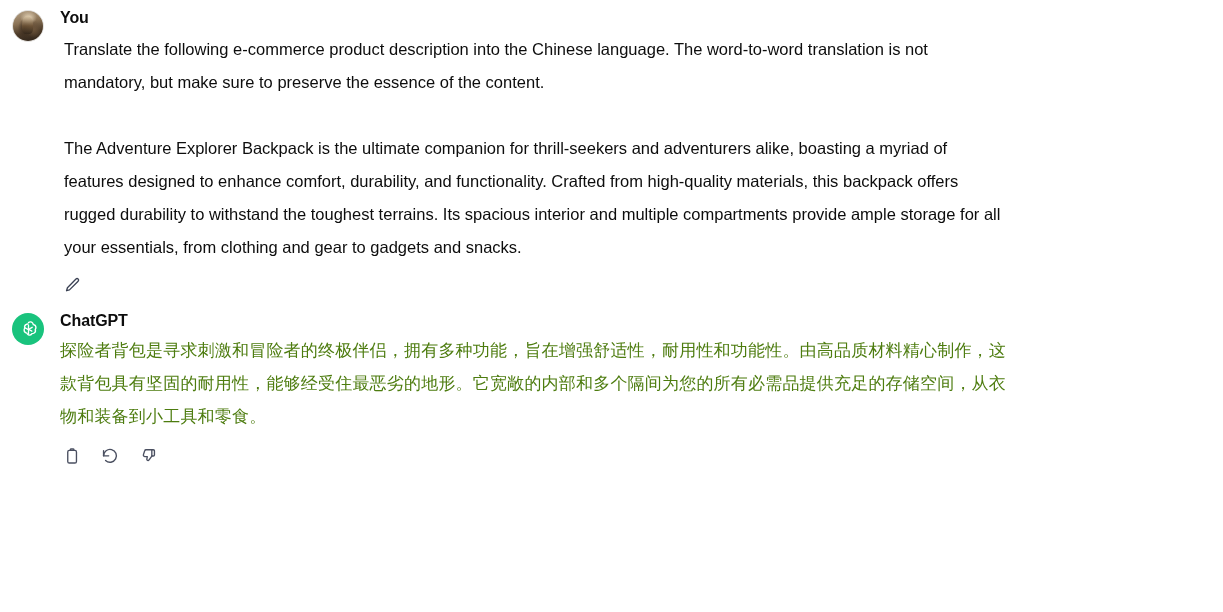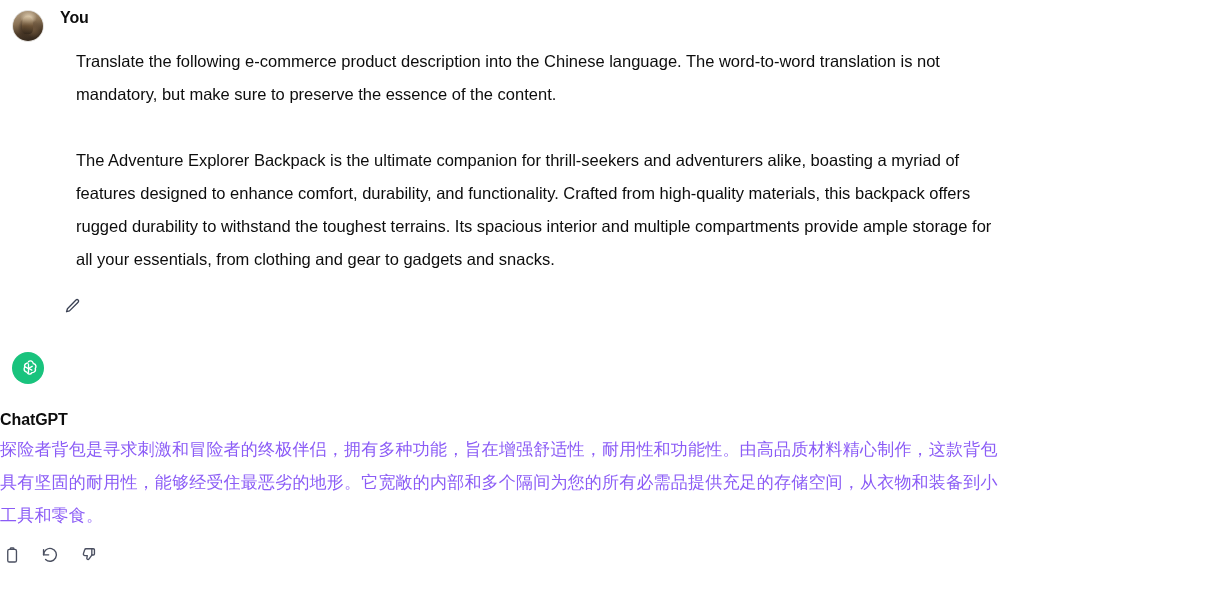--- a/index.html
+++ b/index.html
@@ -24,21 +24,21 @@
     margin: 0;
   }
 
   
   .message {
     display: flex;
     align-items: flex-start;
     padding: 0;
   }
   .message.user-message { margin-top: 7px; }
-  .message.assistant-message { margin-top: 29px; flex-direction: column; }
+  .message.assistant-message { margin-top: 11px; }
 
   .avatar-col {
     width: 60px;
     flex: 0 0 60px;
     display: flex;
     justify-content: flex-start;
     padding-left: 12px;
     padding-top: 3px;
   }
 
@@ -99,30 +99,30 @@
     letter-spacing: -0.1px;
     color: #0d0d0d;
     margin: 0 0 2px 0;
   }
 
   
   .msg-text {
     font-size: 16.5px;
     line-height: 33px;
     color: #0d0d0d;
-    margin: 16px;
+    margin: 4px;
     white-space: normal;
   }
   .msg-text p { margin: 0; }
   .msg-text p.spacer-para { height: 33px; }
 
   .cn-text {
     font-size: 17px;
     line-height: 33px;
-    color: #8b5cf6;
+    color: #4d7c0f;
     margin: 0;
     letter-spacing: 0.2px;
     font-family: "DejaVu Sans", "Liberation Sans", sans-serif;
   }
   .cn-text p { margin: 0; }
 
   
   .action-row {
     display: flex;
     align-items: center;

